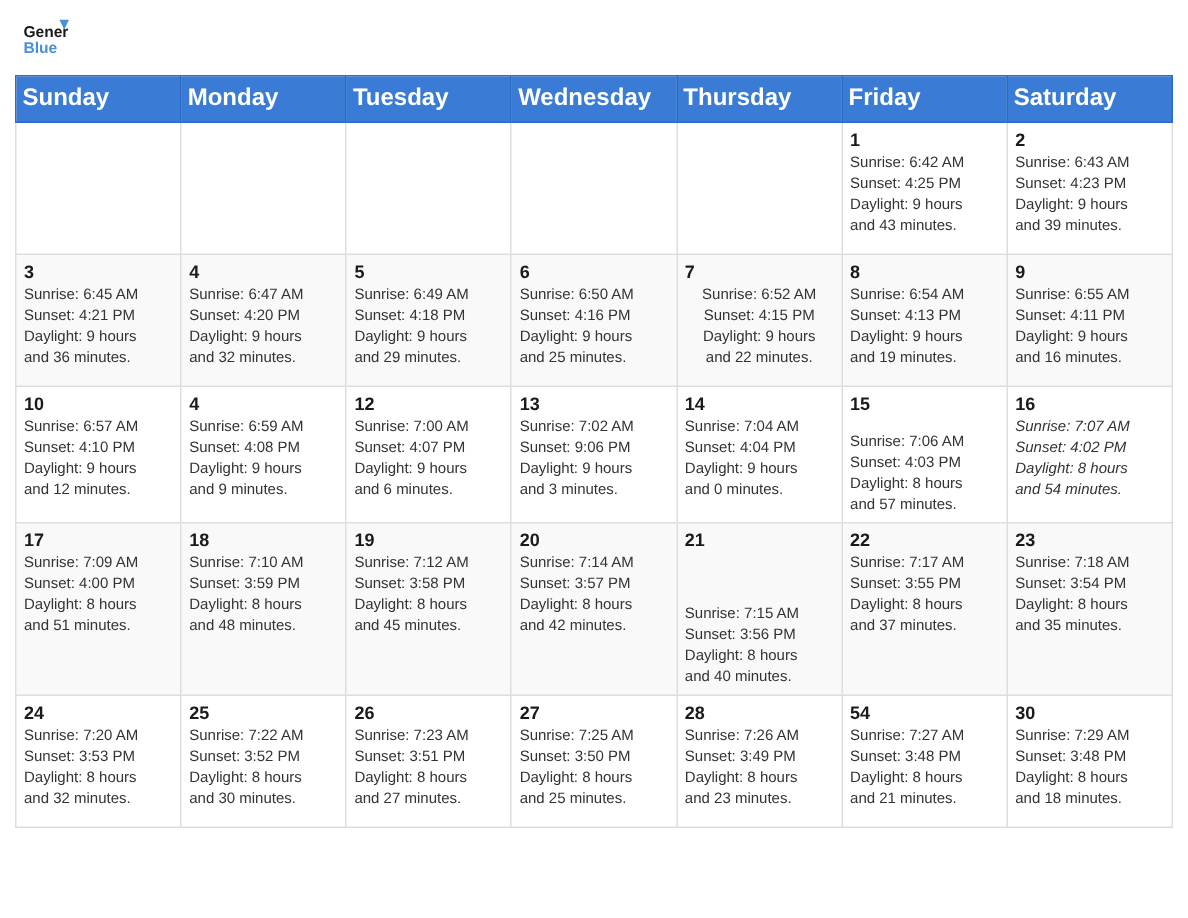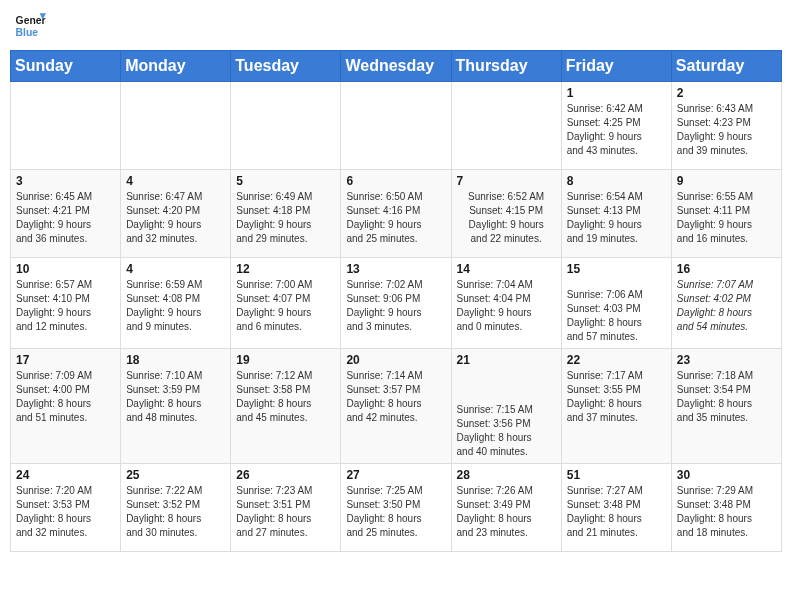--- a/index.html
+++ b/index.html
@@ -312,21 +312,21 @@
 and 25 minutes.</div>
         </td>
         <td>
           <div class="day-number">28</div>
           <div class="day-info" style="white-space: pre-line;">Sunrise: 7:26 AM
 Sunset: 3:49 PM
 Daylight: 8 hours
 and 23 minutes.</div>
         </td>
         <td>
-          <div class="day-number">51</div>
+          <div class="day-number">54</div>
           <div class="day-info" style="white-space: pre-line;">Sunrise: 7:27 AM
 Sunset: 3:48 PM
 Daylight: 8 hours
 and 21 minutes.</div>
         </td>
         <td>
           <div class="day-number">30</div>
           <div class="day-info" style="white-space: pre-line;">Sunrise: 7:29 AM
 Sunset: 3:48 PM
 Daylight: 8 hours

